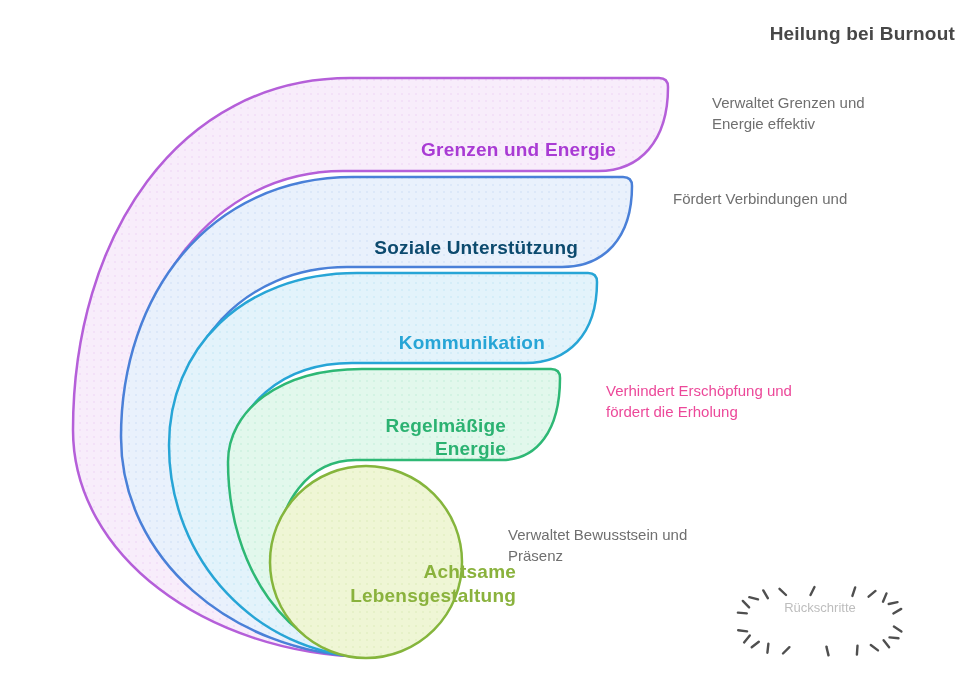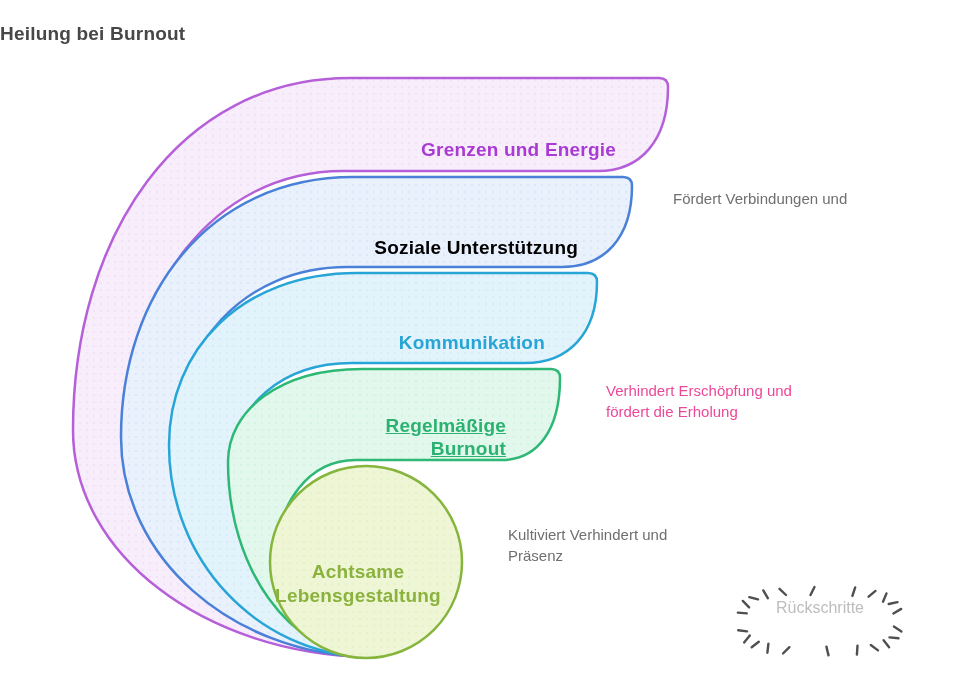--- a/index.html
+++ b/index.html
@@ -1,46 +1,46 @@
 <!DOCTYPE html>
 <html><head>
 <meta charset="utf-8">
 <style>
   html,body{margin:0;padding:0;background:#ffffff;}
   .canvas{
     position:relative;width:955px;height:694px;background:#fff;overflow:hidden;
     font-family:"Liberation Sans",sans-serif;
   }
   .title{
-    position:absolute;top:23px;left:0;right:0;text-align:left;
+    position:absolute;top:23px;left:0;right:0;text-align:right;
     font-size:19px;font-weight:700;letter-spacing:.2px;
   }
   #shapes{position:absolute;top:0;left:0;}
   .layer-label{
     position:absolute;font-weight:700;font-size:19px;text-align:right;
     letter-spacing:.2px;line-height:23px;margin-top:20px;
   }
   .layer-label span{display:block;}
   .lab-0{top:118px;right:339px;}
   .lab-1{top:216px;right:377px;}
   .lab-2{top:311px;right:410px;}
   .lab-3{top:394px;right:449px;}
-  .lab-4{top:540px;left:208px;width:300px;text-align:center;line-height:24px;}
+  .lab-4{top:540px;left:216px;width:300px;line-height:24px;}
   .ann{position:absolute;font-size:15px;line-height:21px;}
   .ann span{display:block;}
   .ann-0{top:92px;left:712px;}
   .ann-1{top:188px;left:673px;text-align:center;}
   .ann-2{top:284px;left:641px;}
   .ann-3{top:380px;left:606px;}
   .ann-4{top:524px;left:508px;}
   .burst{position:absolute;left:728px;top:581px;width:184px;height:80px;}
   .burst svg{position:absolute;top:0;left:0;}
   .burst-text{
     position:absolute;top:16px;left:0;right:0;text-align:center;
-    font-size:16px;line-height:22px;
+    font-size:13px;line-height:22px;
   }
   .burst-text span{display:block;}
 </style>
 </head>
 <body>
 
 <div class="canvas">
 
   <div class="title" style="color: rgb(71, 71, 71);">Heilung bei Burnout</div>
 
@@ -71,46 +71,50 @@
       <path d="M 353 177 H 623 Q 632 177 632 186 C 632 238.2 604.0 267 562 267 L 347 267 C 243.2 267 174 347.1 174 445 C 174 561.6 260.4 653 366 657 C 231.3 653 121 558.0 121 437 C 121 294.0 209.2 177 353 177 Z" fill="url(#dots1)" stroke="#4a80d8" stroke-width="2.5" stroke-linejoin="round"></path>
       <path d="M 357 273 H 588 Q 597 273 597 282 C 597 334.2 568.2 363 525 363 L 352 363 C 280.6 363 233 407.6 233 462 C 233 569.3 292.9 653 366 657 C 257.6 653 169 561.6 169 445 C 169 350.4 240.4 273 357 273 Z" fill="url(#dots2)" stroke="#27a5d6" stroke-width="2.5" stroke-linejoin="round"></path>
       <path d="M 362 369 H 551 Q 560 369 560 378 C 560 430.9 536.8 460 502 460 L 356 460 C 308.6 460 277 503.2 277 556 C 277 611.5 317.1 653 366 657 C 290.1 653 228 569.3 228 462 C 228 410.9 278.9 369 362 369 Z" fill="url(#dots3)" stroke="#2eb875" stroke-width="2.5" stroke-linejoin="round"></path>
       <circle cx="366" cy="562" r="96" fill="url(#dots4)" stroke="#85b53c" stroke-width="2.5"></circle>
     </svg>
 
   <div class="layer-label lab-0" style="color: rgb(169, 59, 212);">
     <span>Grenzen und Energie</span>
     <span></span>
   </div>
-  <div class="layer-label lab-1" style="color: #000000;">
+  <div class="layer-label lab-1" style="color: #0c4a6e;">
     <span>Soziale Unterstützung</span>
     <span></span>
   </div>
   <div class="layer-label lab-2" style="color: rgb(39, 165, 214);">
     <span>Kommunikation</span>
     <span></span>
   </div>
-  <div class="layer-label lab-3" style="color: rgb(43, 178, 113); text-decoration: underline;">
+  <div class="layer-label lab-3" style="color: rgb(43, 178, 113);">
     <span>Regelmäßige</span>
-    <span>Burnout</span>
+    <span>Energie</span>
   </div>
   <div class="layer-label lab-4" style="color: rgb(138, 178, 61);">
     <span>Achtsame</span>
     <span>Lebensgestaltung</span>
   </div>
 
+  <div class="ann ann-0" style="color: rgb(111, 111, 111);">
+    <span>Verwaltet Grenzen und</span>
+    <span>Energie effektiv</span>
+  </div>
   <div class="ann ann-1" style="color: rgb(111, 111, 111);">
     <span>Fördert Verbindungen und</span>
   </div>
   <div class="ann ann-3" style="color: #ec4899;">
     <span>Verhindert Erschöpfung und</span>
     <span>fördert die Erholung</span>
   </div>
   <div class="ann ann-4" style="color: rgb(111, 111, 111);">
-    <span>Kultiviert Verhindert und</span>
+    <span>Verwaltet Bewusstsein und</span>
     <span>Präsenz</span>
   </div>
 
   <div class="burst">
     <svg id="burst-svg" width="184" height="80">
         <line x1="165.9" y1="45.6" x2="173.4" y2="50.5" stroke="#4f4f4f" stroke-width="2.4" stroke-linecap="round"></line>
         <line x1="161.5" y1="56.4" x2="170.5" y2="57.3" stroke="#4f4f4f" stroke-width="2.4" stroke-linecap="round"></line>
         <line x1="155.6" y1="59.2" x2="161.1" y2="66.2" stroke="#4f4f4f" stroke-width="2.4" stroke-linecap="round"></line>
         <line x1="142.8" y1="64.0" x2="150.0" y2="69.4" stroke="#4f4f4f" stroke-width="2.4" stroke-linecap="round"></line>
         <line x1="129.5" y1="64.6" x2="128.9" y2="73.6" stroke="#4f4f4f" stroke-width="2.4" stroke-linecap="round"></line>

